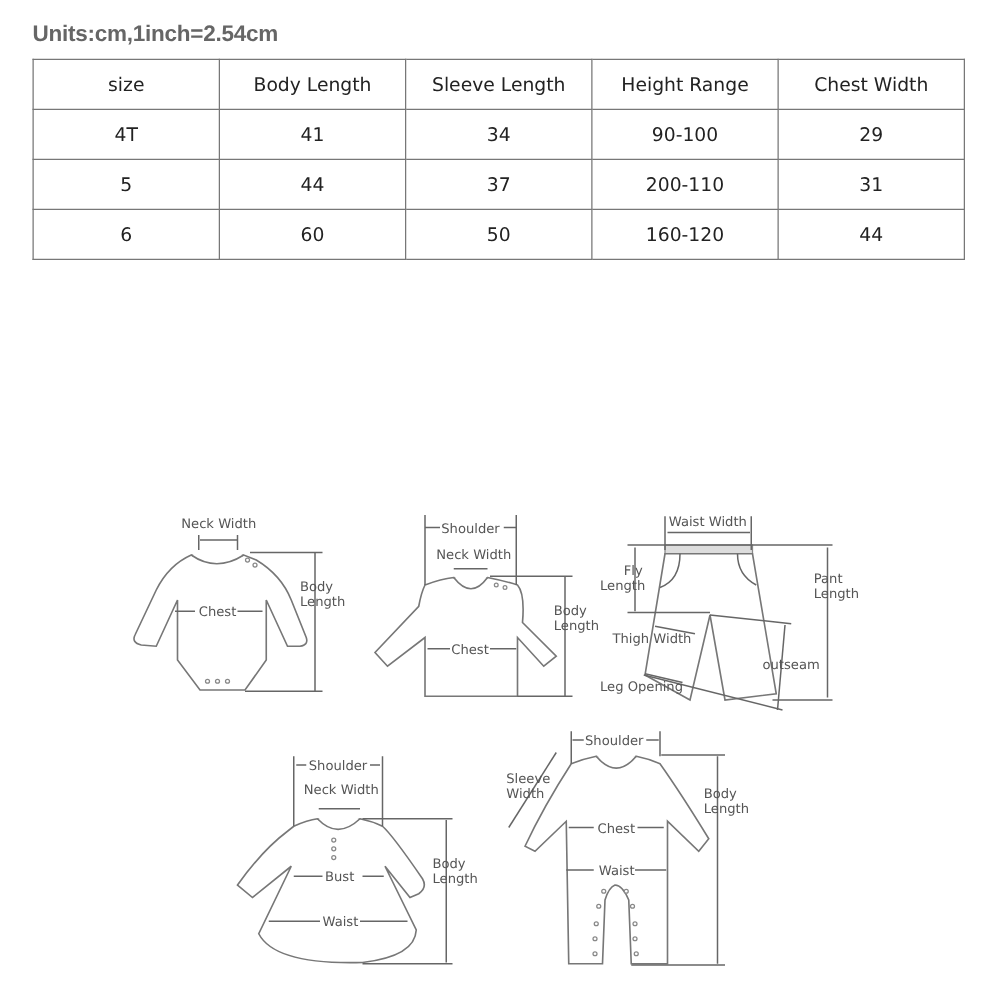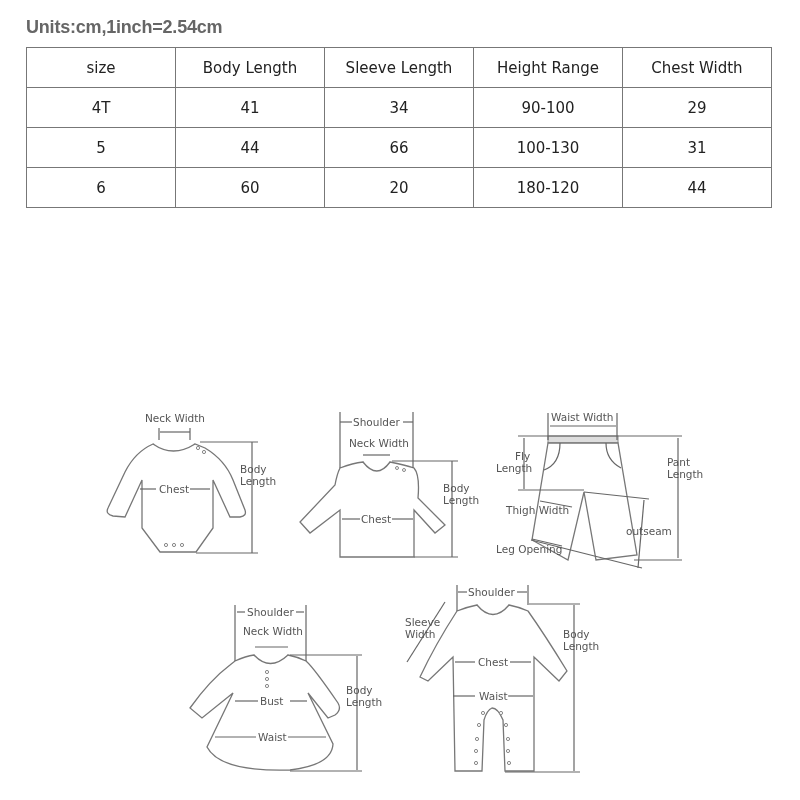--- a/index.html
+++ b/index.html
@@ -35,29 +35,29 @@
   <tr>
     <td>4T</td>
     <td>41</td>
     <td>34</td>
     <td>90-100</td>
     <td>29</td>
   </tr>
   <tr>
     <td>5</td>
     <td>44</td>
-    <td>66</td>
-    <td>100-130</td>
+    <td>37</td>
+    <td>200-110</td>
     <td>31</td>
   </tr>
   <tr>
     <td>6</td>
     <td>60</td>
-    <td>20</td>
-    <td>180-120</td>
+    <td>50</td>
+    <td>160-120</td>
     <td>44</td>
   </tr>
 </tbody>
   </table>
 
 <div class="diagram" style="left:90px;top:400px;width:200px;height:170px;">
   <svg width="200" height="170" viewBox="0 0 200 170">
     <path class="gl" d="M63,44 Q83,52 105,44 L115,48 Q135,60 143,80 L155,110 Q157,116 150,117 L140,117 L123,80 L123,128 L106,152 L70,152 L52,128 L52,80 L35,117 L23,116 Q15,114 18,108 L35,72 Q45,52 63,44 Z"></path>
     <path class="gl" d="M63,44 Q83,58 105,44"></path>
     <circle class="dot" cx="108" cy="48" r="1.6"></circle>
@@ -97,21 +97,21 @@
       <line class="ln" x1="102" y1="119" x2="123" y2="119"></line>
     <text class="lbl" x="71" y="123">Chest</text>
     <line class="ln" x1="102" y1="61" x2="168" y2="61"></line>
       <line class="ln" x1="124" y1="157" x2="168" y2="157"></line>
     <line class="ln" x1="162" y1="61" x2="162" y2="157"></line>
     <text class="lbl" x="153" y="92">Body</text>
     <text class="lbl" x="153" y="104">Length</text>
   </svg>
 </div>
 
-<div class="diagram" style="left:484px;top:400px;width:230px;height:180px;">
+<div class="diagram" style="left:468px;top:400px;width:230px;height:180px;">
   <svg width="230" height="180" viewBox="0 0 230 180">
     <rect x="64" y="36" width="70" height="7" fill="#ddd" stroke="#888"></rect>
     <path class="gl" d="M64,43 L48,140 L84,160 L100,92 L112,160 L153,155 L134,43 Z"></path>
     <path class="ln" d="M76,43 Q76,64 60,70"></path>
       <path class="ln" d="M122,43 Q122,60 137,68"></path>
     <line class="ln" x1="64" y1="13" x2="64" y2="40"></line>
       <line class="ln" x1="133" y1="13" x2="133" y2="40"></line>
     <line class="ln" x1="66" y1="26" x2="132" y2="26"></line>
     <text class="lbl" x="67" y="21">Waist Width</text>
     <line class="ln" x1="34" y1="36" x2="198" y2="36"></line>

